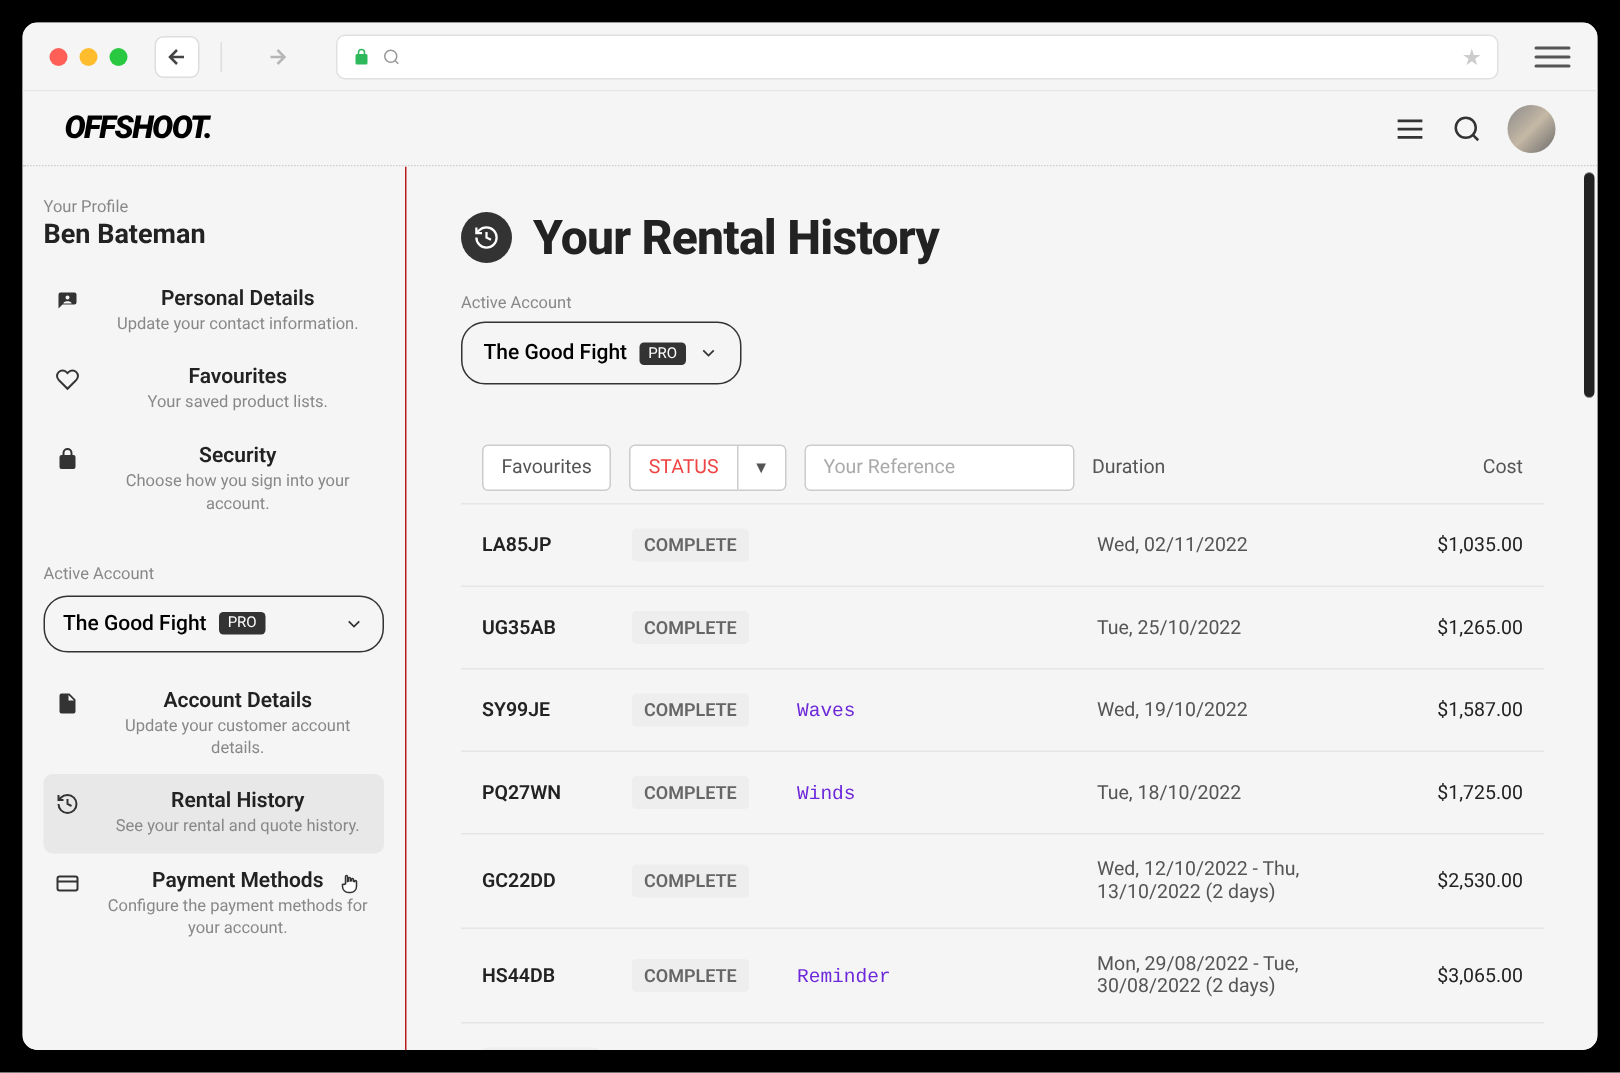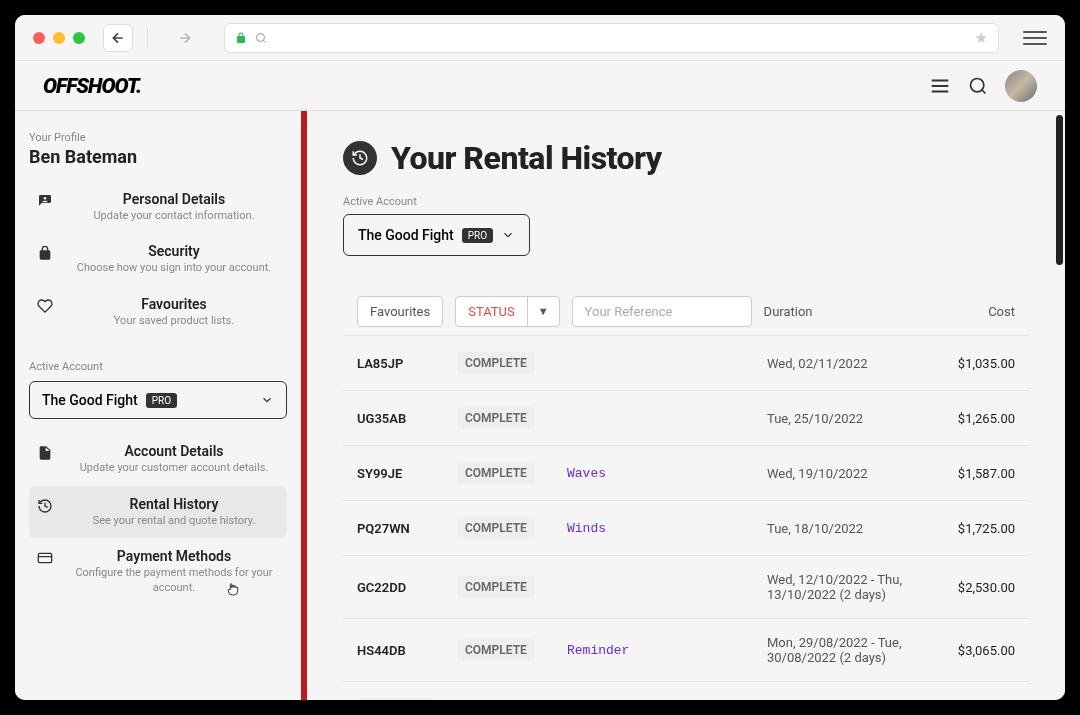--- a/index.html
+++ b/index.html
@@ -19,31 +19,31 @@
 .ham span { height:2px; background:#555; border-radius:1px; }
 
 .appheader { height:50px; background:#f5f5f5; display:flex; align-items:center; padding:0 28px; border-bottom:1px dotted #ccc; }
 .logo { font-weight:900; font-style:italic; font-size:21px; letter-spacing:-1px; }
 .appheader .spacer { flex:1; }
 .iconbtn { width:38px; height:38px; display:flex; align-items:center; justify-content:center; cursor:pointer; color:#333; }
 .avatar { width:32px; height:32px; border-radius:50%; background:linear-gradient(135deg,#8a8a8a 0%,#c5b8a5 50%,#6a6a6a 100%); margin-left:8px; cursor:pointer; }
 
 .content { flex:1; display:flex; overflow:hidden; background:#f5f5f5; position:relative; }
 .scrollind { position:absolute; right:2px; top:4px; width:7px; height:150px; background:#222; border-radius:4px; }
-.sidebar { width:292px; border-right:6px solid #b91c1c; padding:20px 14px; overflow-y:auto; }
+.sidebar { width:256px; border-right:1px solid #b91c1c; padding:20px 14px; overflow-y:auto; }
 .yp { font-size:11px; color:#888; }
 .username { font-size:18px; font-weight:700; color:#222; margin-top:2px; margin-bottom:14px; }
 .navitem { display:flex; gap:12px; padding:10px 6px; border-radius:6px; cursor:pointer; }
 .navitem.active { background:#e8e8e8; }
 .navico { width:20px; display:flex; align-items:flex-start; justify-content:center; color:#333; margin-top:2px; flex-shrink:0; }
 .navtext { flex:1;text-align:center; }
 .navtitle { font-size:14px; font-weight:600; color:#222; }
 .navsub { font-size:11px; color:#888; line-height:1.4; margin-top:1px; }
 .section-label { font-size:11px; color:#888; margin-top:22px; margin-bottom:8px; }
-.acctselect { border:1px solid #333; border-radius:6px; padding:10px 12px; display:flex; align-items:center; gap:8px; cursor:pointer; margin-bottom:14px; }
+.acctselect { border:1px solid #333; border-radius:16px; padding:10px 12px; display:flex; align-items:center; gap:8px; cursor:pointer; margin-bottom:14px; }
 .acctname { font-size:14px; font-weight:500; }
 .probadge { background:#333; color:#fff; font-size:10px; padding:2px 6px; border-radius:3px; font-weight:400; }
 .chev { margin-left:auto; color:#333; }
 
 .main { flex:1; padding:28px 36px; overflow-y:auto; }
 .pagetitle-row { display:flex; align-items:center; gap:14px; margin-bottom:18px; }
 .circleico { width:34px; height:34px; border-radius:50%; background:#333; display:flex; align-items:center; justify-content:center; color:#fff; }
 .pagetitle { font-size:32px; font-weight:800; color:#222; letter-spacing:-0.5px;text-align:right; }
 .active-label { font-size:11px; color:#888; margin-bottom:6px; }
 .acctselect.main-sel { display:inline-flex; width:auto; padding:12px 14px; }
@@ -140,38 +140,38 @@
               <path d="M19 3H5a2 2 0 00-2 2v14l4-4h12a2 2 0 002-2V5a2 2 0 00-2-2zm-7 3a2 2 0 110 4 2 2 0 010-4zm4 8H8v-.57c0-1.1 2.67-1.71 4-1.71s4 .61 4 1.71V14z"></path>
             </svg>
           </div>
         <div class="navtext">
           <div class="navtitle">Personal Details</div>
           <div class="navsub">Update your contact information.</div>
         </div>
       </div>
       <div class="navitem">
         <div class="navico">
+            <svg width="16" height="16" viewBox="0 0 24 24" fill="none" stroke="currentColor" stroke-width="2">
+              <path d="M20.84 4.61a5.5 5.5 0 00-7.78 0L12 5.67l-1.06-1.06a5.5 5.5 0 00-7.78 7.78l1.06 1.06L12 21.23l7.78-7.78 1.06-1.06a5.5 5.5 0 000-7.78z"></path>
+            </svg>
+          </div>
+        <div class="navtext">
+          <div class="navtitle">Favourites</div>
+          <div class="navsub">Your saved product lists.</div>
+        </div>
+      </div>
+      <div class="navitem">
+        <div class="navico">
             <svg width="16" height="16" viewBox="0 0 24 24" fill="currentColor">
               <path d="M18 8h-1V6a5 5 0 00-10 0v2H6a2 2 0 00-2 2v10a2 2 0 002 2h12a2 2 0 002-2V10a2 2 0 00-2-2zM9 6a3 3 0 016 0v2H9V6z"></path>
             </svg>
           </div>
         <div class="navtext">
           <div class="navtitle">Security</div>
           <div class="navsub">Choose how you sign into your account.</div>
-        </div>
-      </div>
-      <div class="navitem">
-        <div class="navico">
-            <svg width="16" height="16" viewBox="0 0 24 24" fill="none" stroke="currentColor" stroke-width="2">
-              <path d="M20.84 4.61a5.5 5.5 0 00-7.78 0L12 5.67l-1.06-1.06a5.5 5.5 0 00-7.78 7.78l1.06 1.06L12 21.23l7.78-7.78 1.06-1.06a5.5 5.5 0 000-7.78z"></path>
-            </svg>
-          </div>
-        <div class="navtext">
-          <div class="navtitle">Favourites</div>
-          <div class="navsub">Your saved product lists.</div>
         </div>
       </div>
 
       <div class="section-label">Active Account</div>
       <div class="acctselect">
         <span class="acctname">The Good Fight</span>
         <span class="probadge">PRO</span>
         <span class="chev">
             <svg width="14" height="14" viewBox="0 0 24 24" fill="none" stroke="currentColor" stroke-width="2">
               <path d="M6 9l6 6 6-6"></path>

